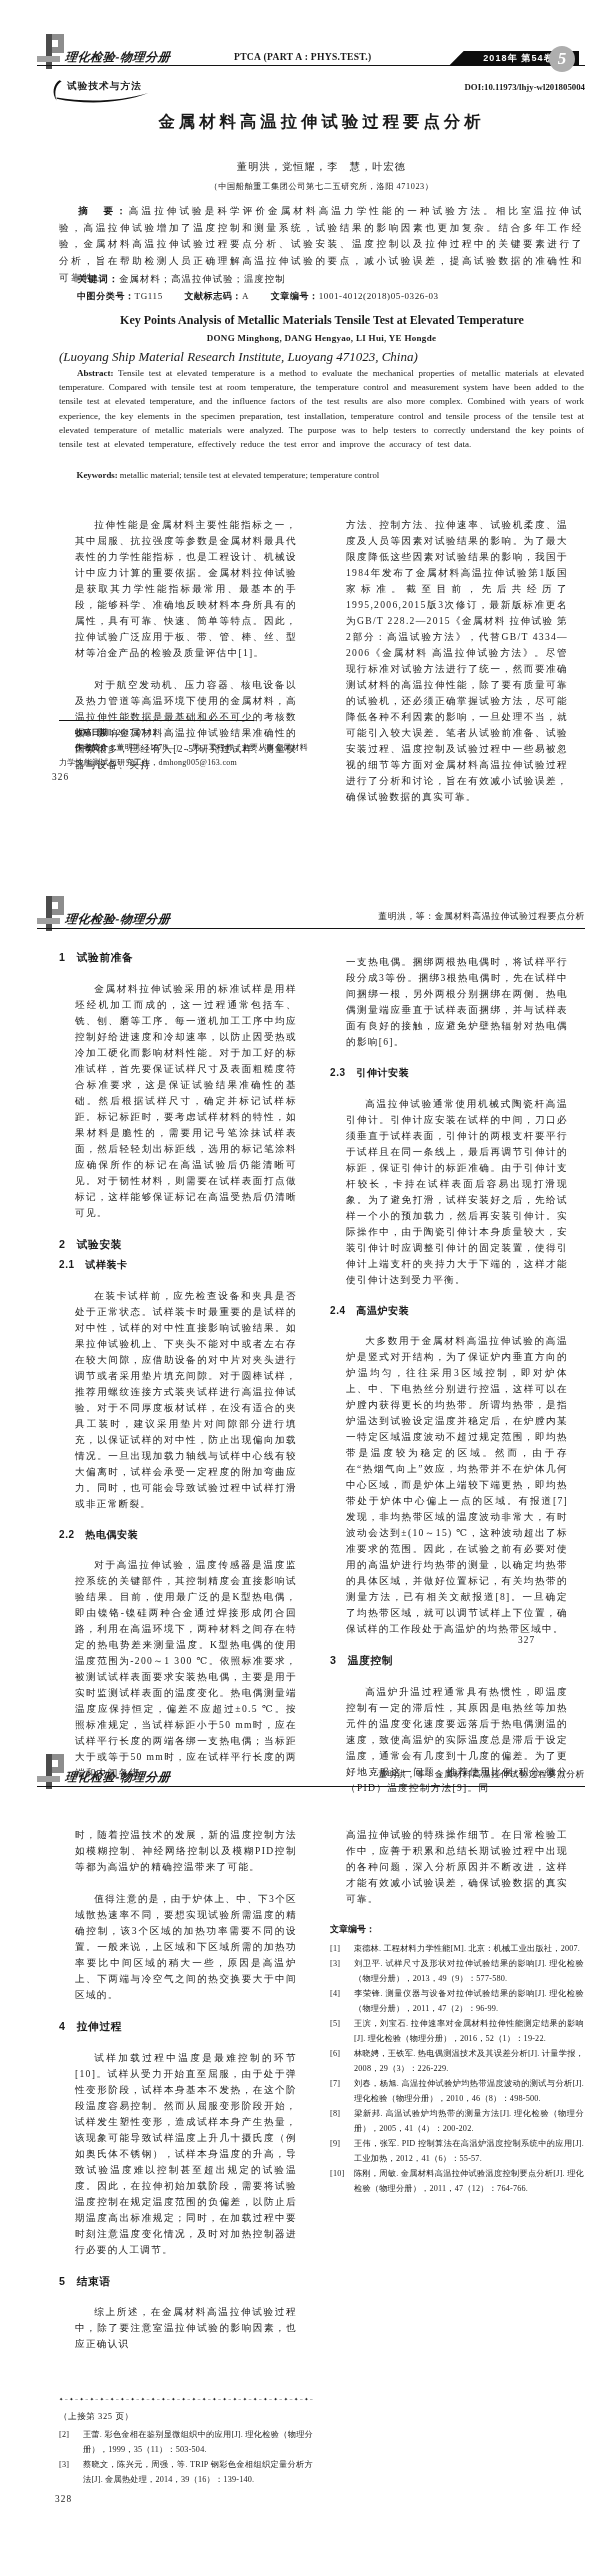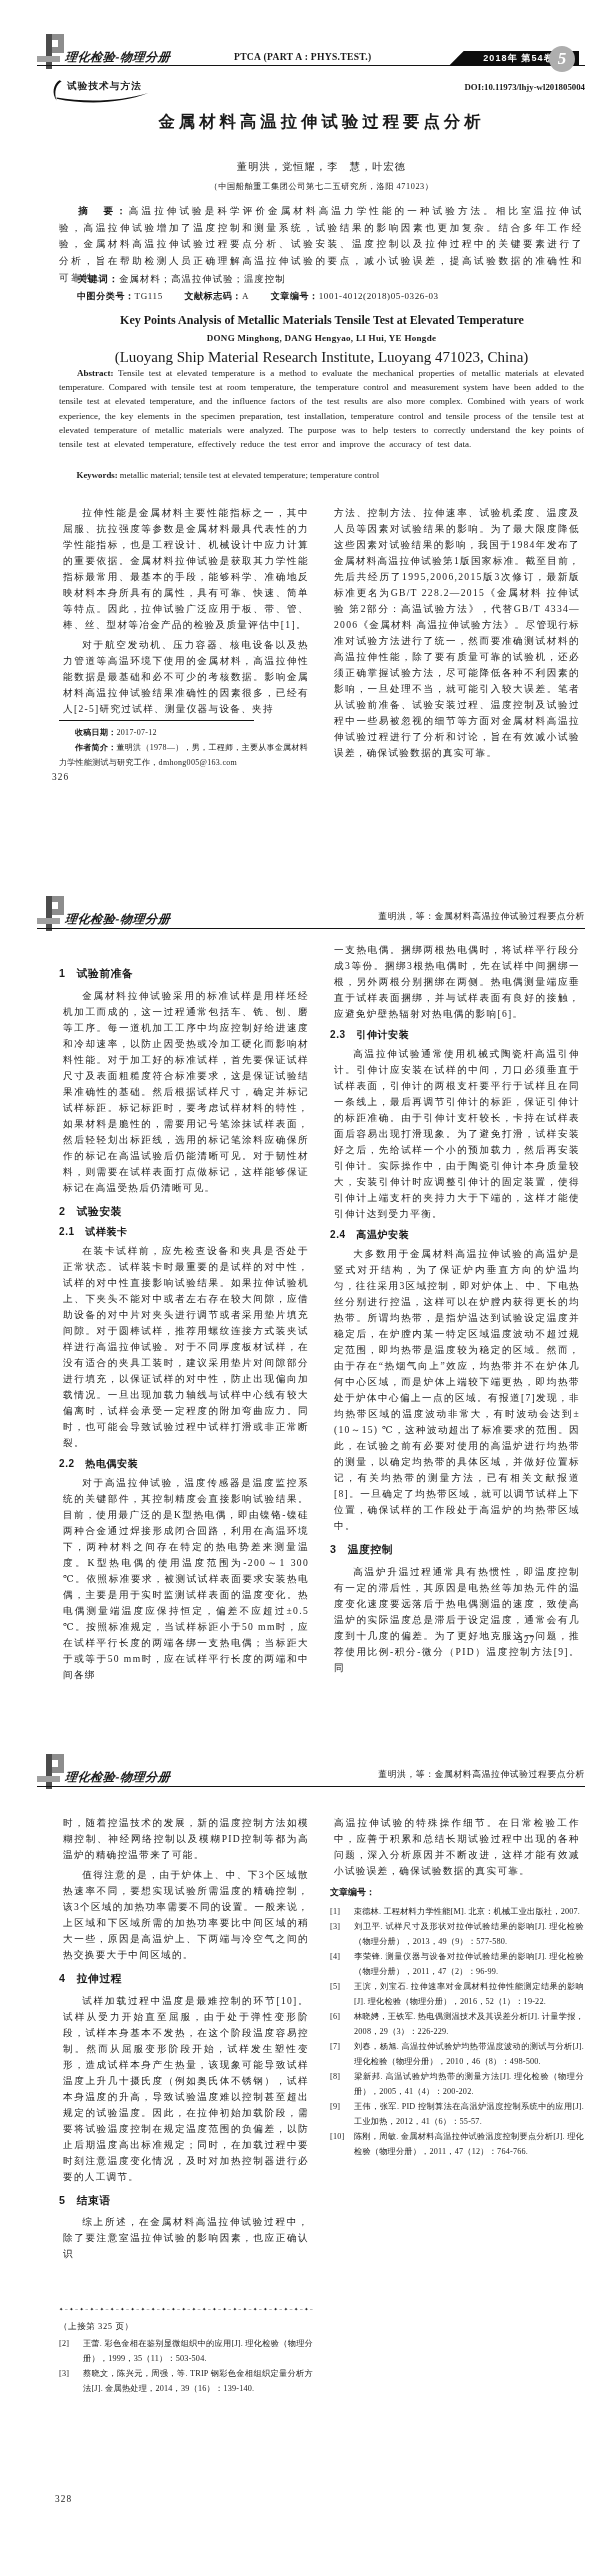--- a/index.html
+++ b/index.html
@@ -26,28 +26,28 @@
   .title-cn{font:bold 16.4px/21.5px "Liberation Sans","DejaVu Sans",sans-serif;text-align:center;letter-spacing:4px;}
   .authors-cn{font-size:10.2px;text-align:center;letter-spacing:1.1px;}
   .affil{font-size:8.2px;text-align:center;letter-spacing:0.6px;}
   .abstract{font-size:9.6px;line-height:16.7px;letter-spacing:2.6px;text-align:justify;text-indent:2em;margin:0;}
   .abstract b,.metaline b,.kwline b,.fnote b,.abs-en b,.kw-en b{font-weight:bold;}
   .kwline{font-size:9.3px;letter-spacing:1.1px;text-indent:2em;margin:0;}
   .metaline{font-size:9px;letter-spacing:0.6px;text-indent:2em;margin:0;}
   .gap{margin-right:2.4em;font-family:Liberation Serif, serif;}
   .title-en{font:bold 12px/16px "Liberation Serif",serif;text-align:center;}
   .authors-en{font-size:9px;font-weight:bold;text-align:center;letter-spacing:0.3px;}
-  .affil-en{font-size:15px;text-align:center;}
+  .affil-en{font-size:13px;text-align:left;font-style:italic;}
   .abs-en{font-size:9px;line-height:14.2px;text-align:justify;word-spacing:2px;text-indent:2em;margin:0;}
   .kw-en{font-size:8.8px;text-indent:2em;margin:0;}
   .col{text-align:justify;}
-  .col p.b{font-size:9.6px;line-height:16px;letter-spacing:1.3px;margin:4px;}
+  .col p.b{font-size:9.6px;line-height:16px;letter-spacing:1.3px;margin:16px;}
   .col p.ind{text-indent:2em;}
   .h1{font:bold 10.7px/14.7px "Liberation Sans","DejaVu Sans",sans-serif;letter-spacing:0.6px;margin:8px 0 6.8px;}
-  .h1.first{margin-top:16px;}
+  .h1.first{margin-top:0;}
   .h2{font:bold 10px/13.5px "Liberation Sans","DejaVu Sans",sans-serif;letter-spacing:0.6px;margin:6.2px 0 4.5px;}
   .ref{font-size:8.2px;line-height:15px;letter-spacing:0.2px;margin:0;padding-left:24px;text-indent:-24px;}
   .ref .rno{display:inline-block;width:17px;text-indent:0;margin-right:6.8px;}
   .refs-title{font:bold 9px/13.5px "Liberation Sans","DejaVu Sans",sans-serif;margin:6.8px 0 4.5px;}
   .divider{font-size:5.1px;letter-spacing:1.7px;color:#222;white-space:nowrap;overflow:hidden;margin-top:44px;width:254px;}
   .cont-label{font-size:8.5px;letter-spacing:0.6px;margin:9px 0 3.4px;}
   .pageno{font-size:9.3px;letter-spacing:1.1px;}
   .running-head{font-size:8.8px;text-align:right;letter-spacing:0.6px;}
   .fnote-rule{width:195px;height:0.8px;background:#141414;}
   .fnote p{font-size:8px;line-height:15px;letter-spacing:0.3px;margin:0;text-indent:2em;}

